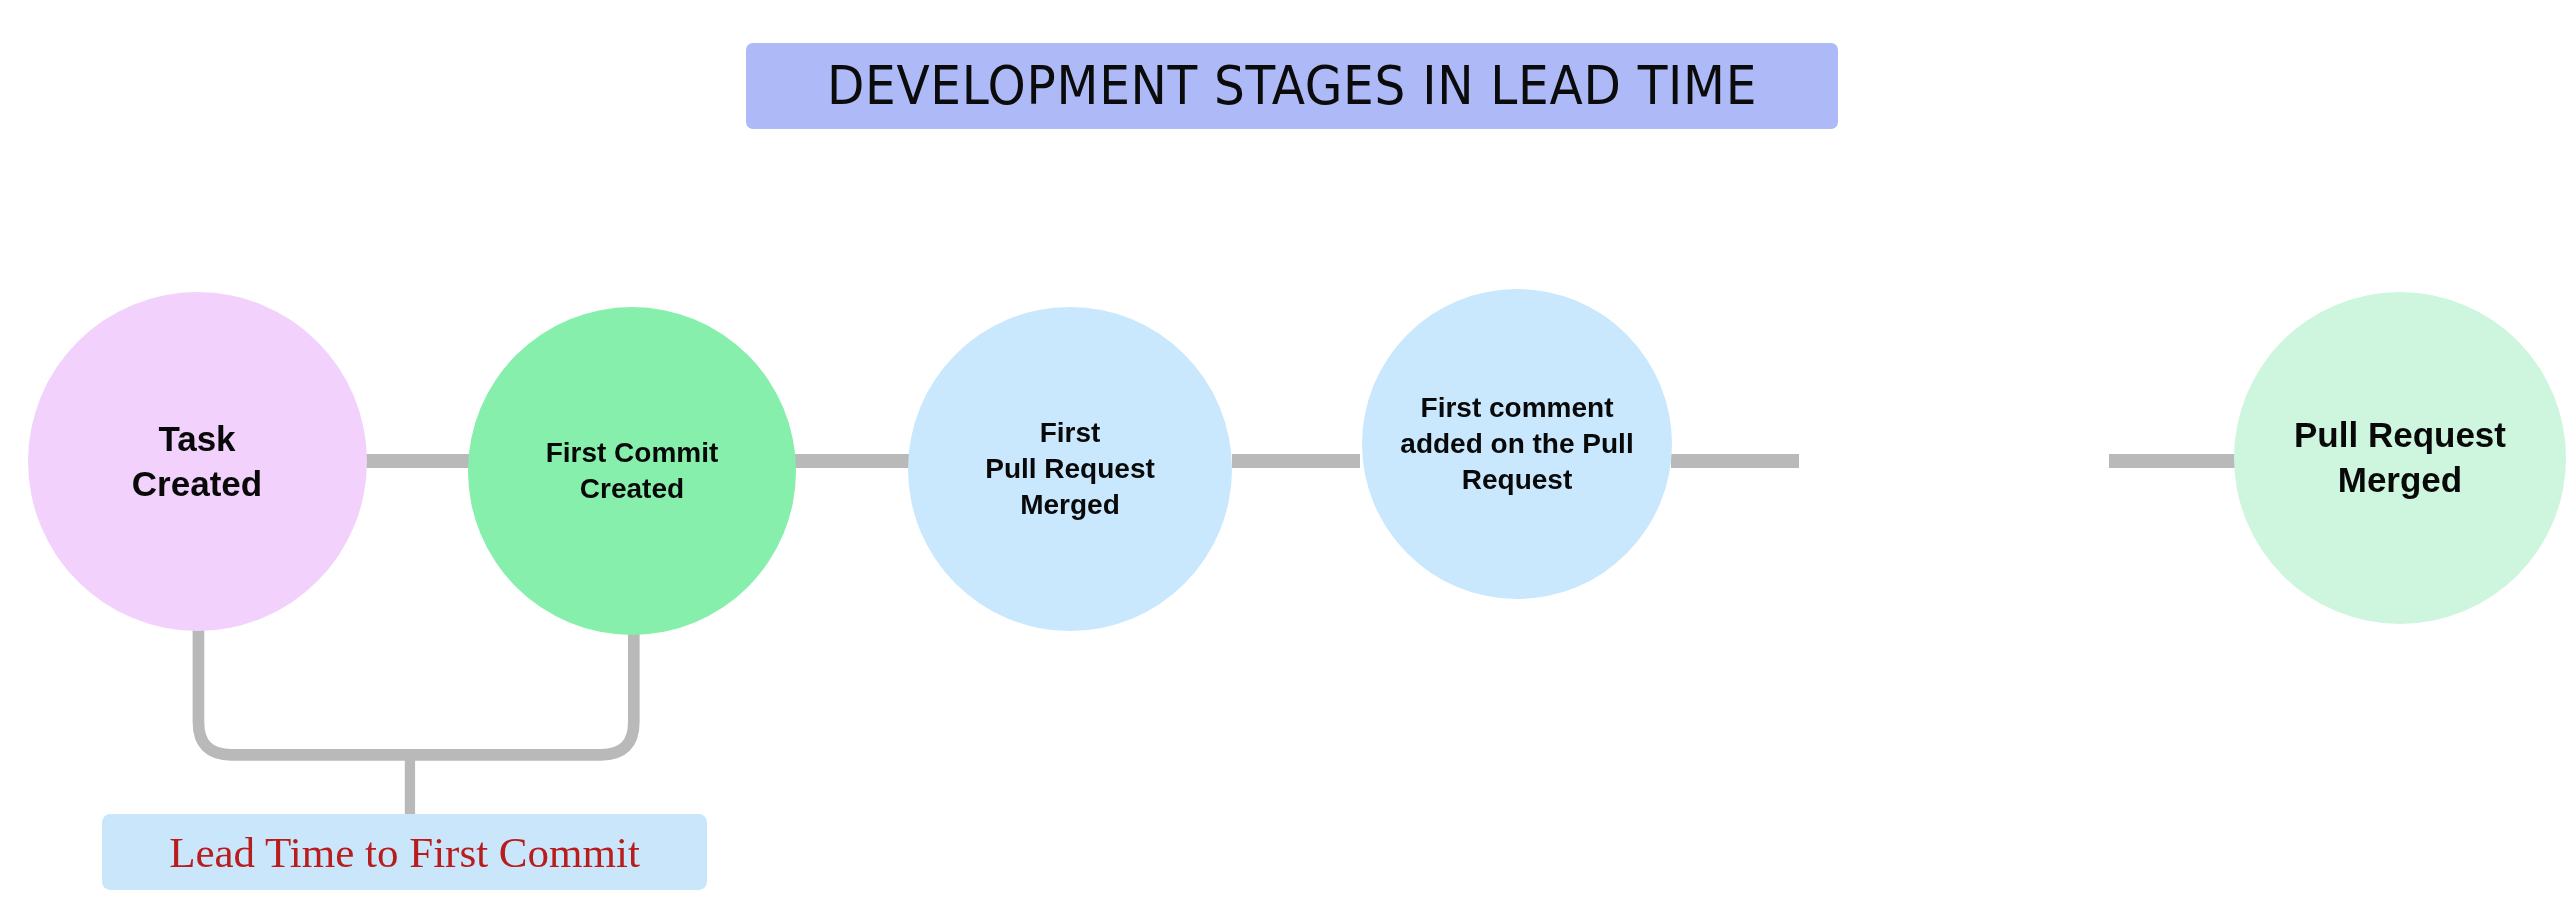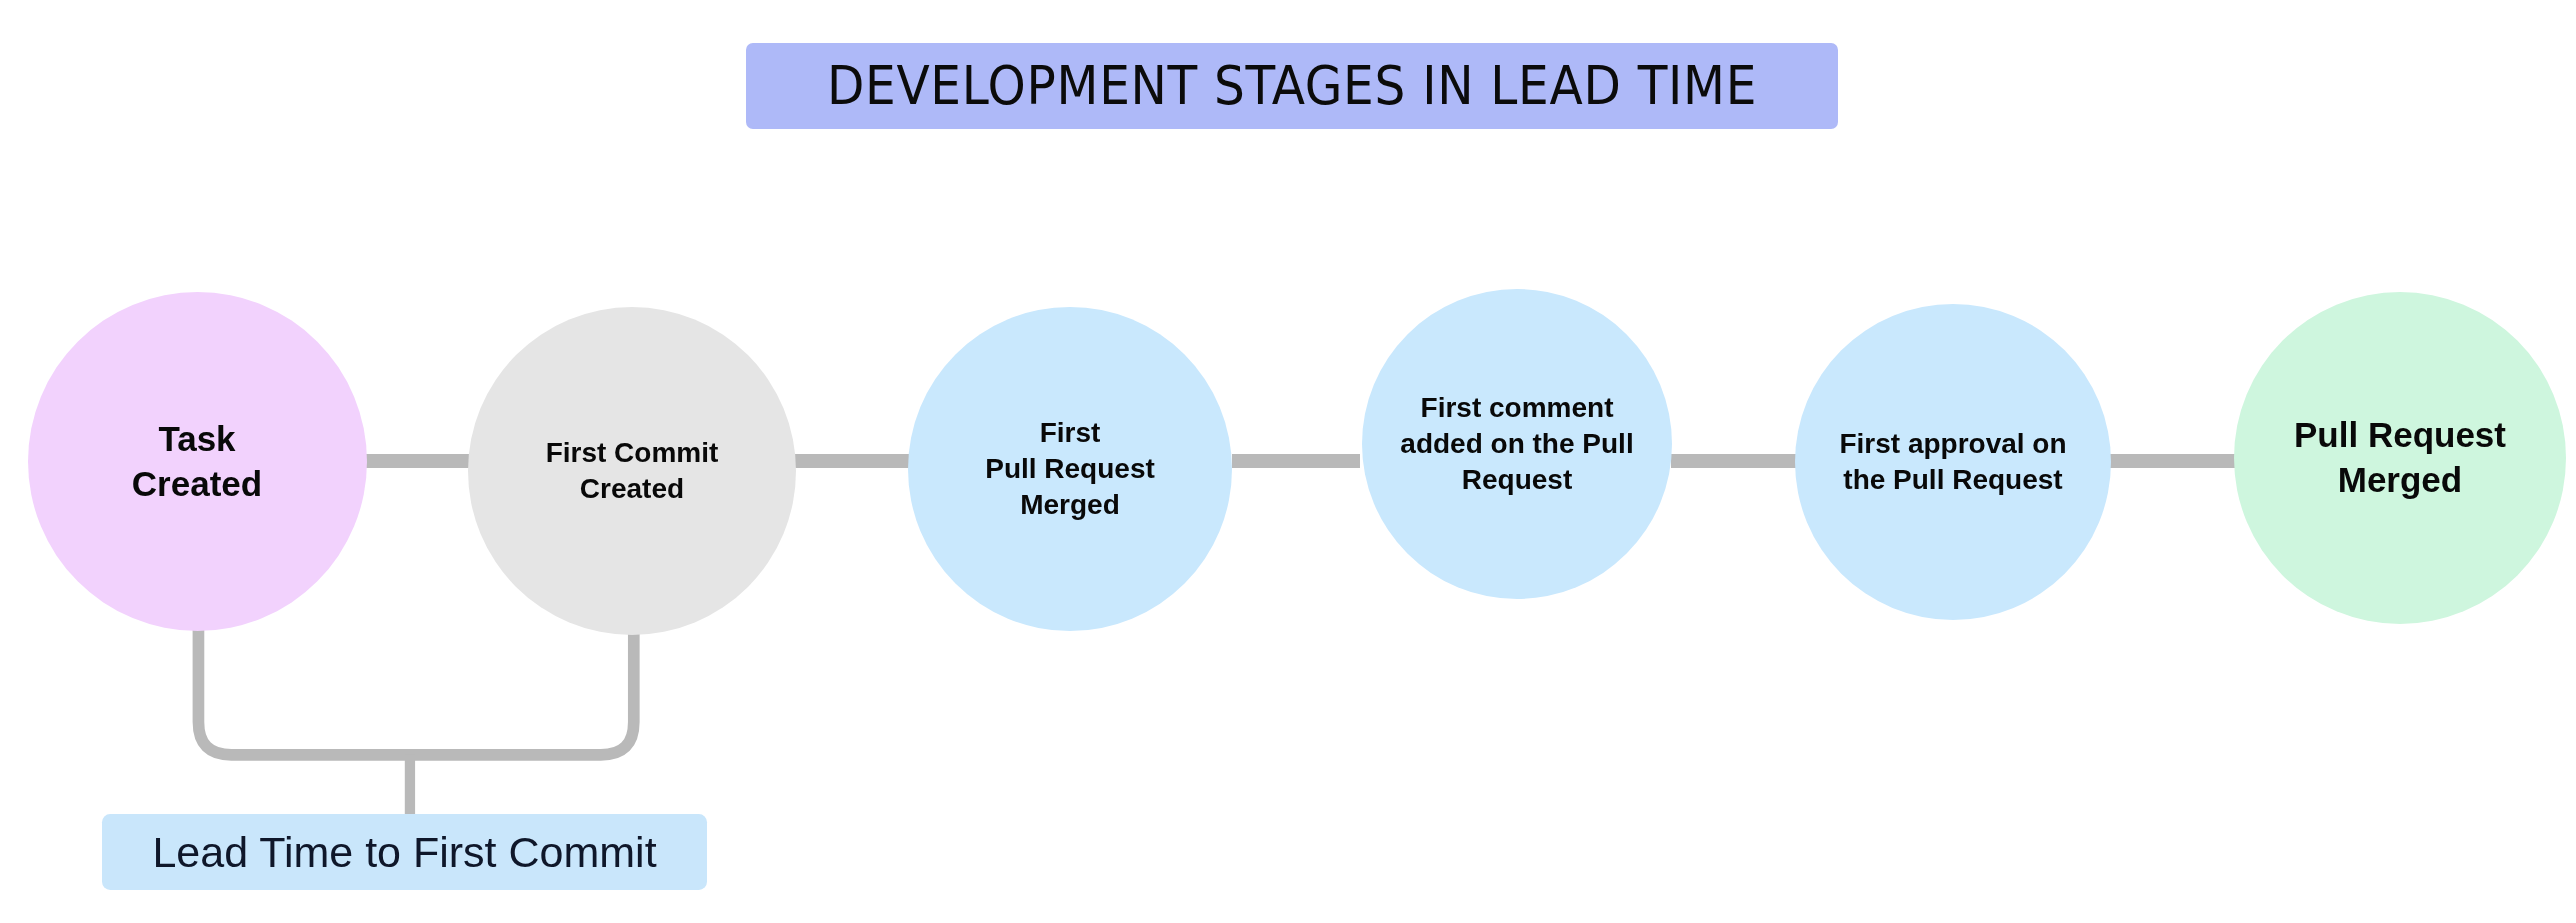--- a/index.html
+++ b/index.html
@@ -95,24 +95,24 @@
     height: 76px;
     background: #c9e6fb;
     border-radius: 8.2px;
     display: flex;
     align-items: center;
     justify-content: center;
     z-index: 3;
     box-sizing: border-box;
   }
   .tag-text {
-    font-family: Liberation Sans, sans-serif;
+    font-family: Liberation Serif, serif;
     font-size: 43px;
     font-weight: 400;
-    color: #0f172a;
+    color: #b91c1c;
     white-space: nowrap;
     line-height: 1;
   }
 </style>
 </head>
 <body>
 
 <div id="stage">
 
   <div class="title-banner">
@@ -128,41 +128,37 @@
   <svg id="bracket" viewBox="0 0 1200 340" xmlns="http://www.w3.org/2000/svg">
     <path d="M 289 0 L 289 170 Q 289 218 337 218 L 875 218 Q 923 218 923 170 L 923 0" fill="none" stroke="#b9b9b9" stroke-width="17" stroke-linecap="butt"></path>
     <line x1="597" y1="218" x2="597" y2="312" stroke="#b9b9b9" stroke-width="15"></line>
   </svg>
 
   <div class="node-circle" style="left:27.5px; top:292px; width:339px; height:339px; background:#f2d2fd;">
     <span class="node-label size-lg">Task
 Created</span>
   </div>
 
-  <div class="node-circle" style="left:468px; top:307px; width:328px; height:328px; background:#e5e5e5;">
+  <div class="node-circle" style="left:468px; top:307px; width:328px; height:328px; background:#86efac;">
     <span class="node-label size-md">First Commit
 Created</span>
   </div>
 
   <div class="node-circle" style="left:908px; top:307px; width:324px; height:324px; background:#c9e8fd;">
     <span class="node-label size-md">First
 Pull Request
 Merged</span>
   </div>
 
   <div class="node-circle" style="left:1362px; top:289px; width:310px; height:310px; background:#c9e8fd;">
     <span class="node-label size-md">First comment
 added on the Pull
 Request</span>
   </div>
 
-  <div class="node-circle" style="left:1795px; top:304px; width:316px; height:316px; background:#c9e8fd;">
-    <span class="node-label size-md">First approval on
-the Pull Request</span>
-  </div>
 
   <div class="node-circle" style="left:2234px; top:292px; width:332px; height:332px; background:#cef6de;">
     <span class="node-label size-lg">Pull Request
 Merged</span>
   </div>
 
   <div class="tag-box">
     <span class="tag-text">Lead Time to First Commit</span>
   </div>
 

